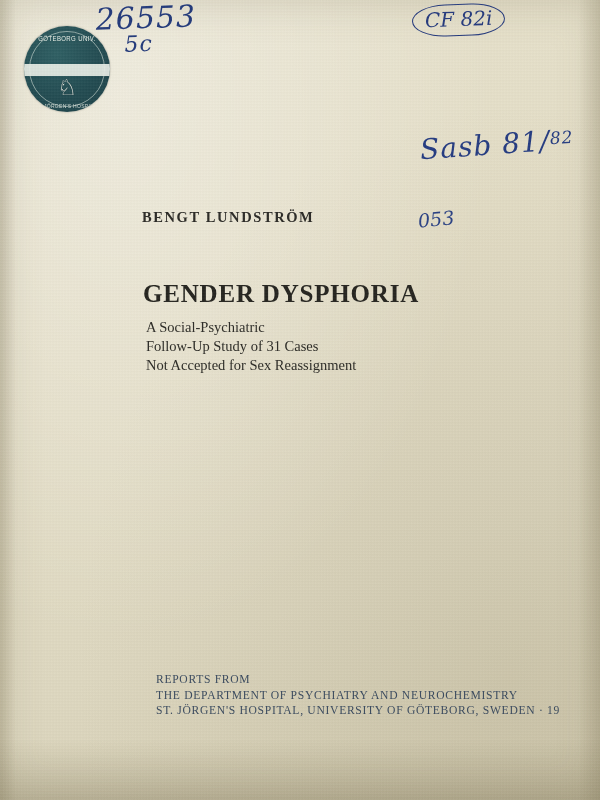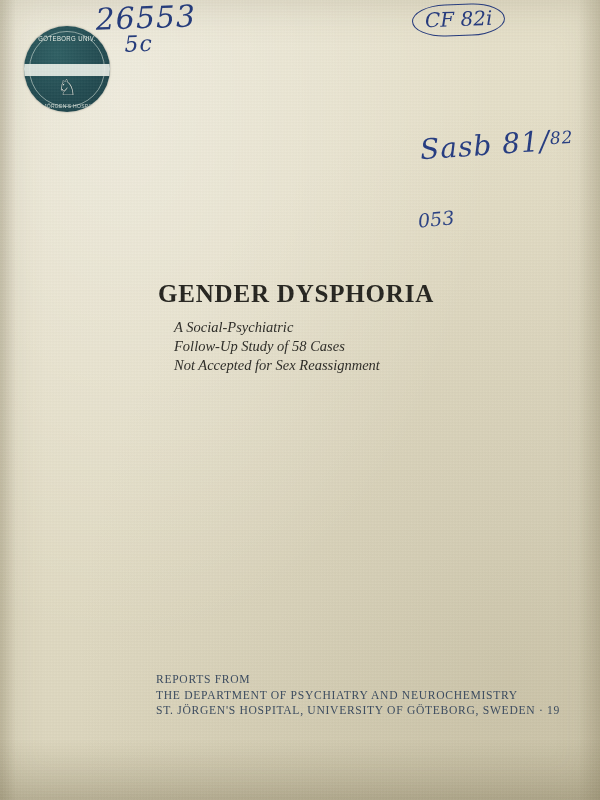--- a/index.html
+++ b/index.html
@@ -173,32 +173,29 @@
   }
   .title {
     position: absolute;
     left: 143px;
     top: 280px;
     font-family: "Liberation Serif", serif;
     font-size: 25px;
     font-weight: bold;
     letter-spacing: 0.8px;
     color: #25241f;
-    margin-left: 15px;
   }
   .subtitle {
     position: absolute;
     left: 146px;
     top: 318px;
     font-family: "Liberation Serif", serif;
-    font-style: italic;
     font-size: 14.5px;
     line-height: 19px;
     color: #2c2b26;
-    margin-left: 28px;
   }
 
   
   .footer {
     position: absolute;
     left: 156px;
     top: 672px;
     font-family: "Liberation Serif", serif;
     font-size: 11.6px;
     line-height: 15.5px;
@@ -254,24 +251,25 @@
   <div class="hw hw-code">
     <span class="oval">CF 82i</span>
   </div>
 
   <div class="hw hw-year">
     <span>Sasb 81</span><span class="frac">/<sup>82</sup></span>
   </div>
 
   <div class="hw hw-small">053</div>
 
+  <div class="author">BENGT LUNDSTRÖM</div>
   <div class="title">GENDER DYSPHORIA</div>
   <div class="subtitle">
     <div>A Social-Psychiatric</div>
-    <div>Follow-Up Study of 58 Cases</div>
+    <div>Follow-Up Study of 31 Cases</div>
     <div>Not Accepted for Sex Reassignment</div>
   </div>
 
   <div class="footer">
     <div class="l1">REPORTS FROM</div>
     <div class="l2">THE DEPARTMENT OF PSYCHIATRY AND NEUROCHEMISTRY</div>
     <div class="l3">ST. JÖRGEN'S HOSPITAL, UNIVERSITY OF GÖTEBORG, SWEDEN · 19</div>
   </div>
 
 </div>

